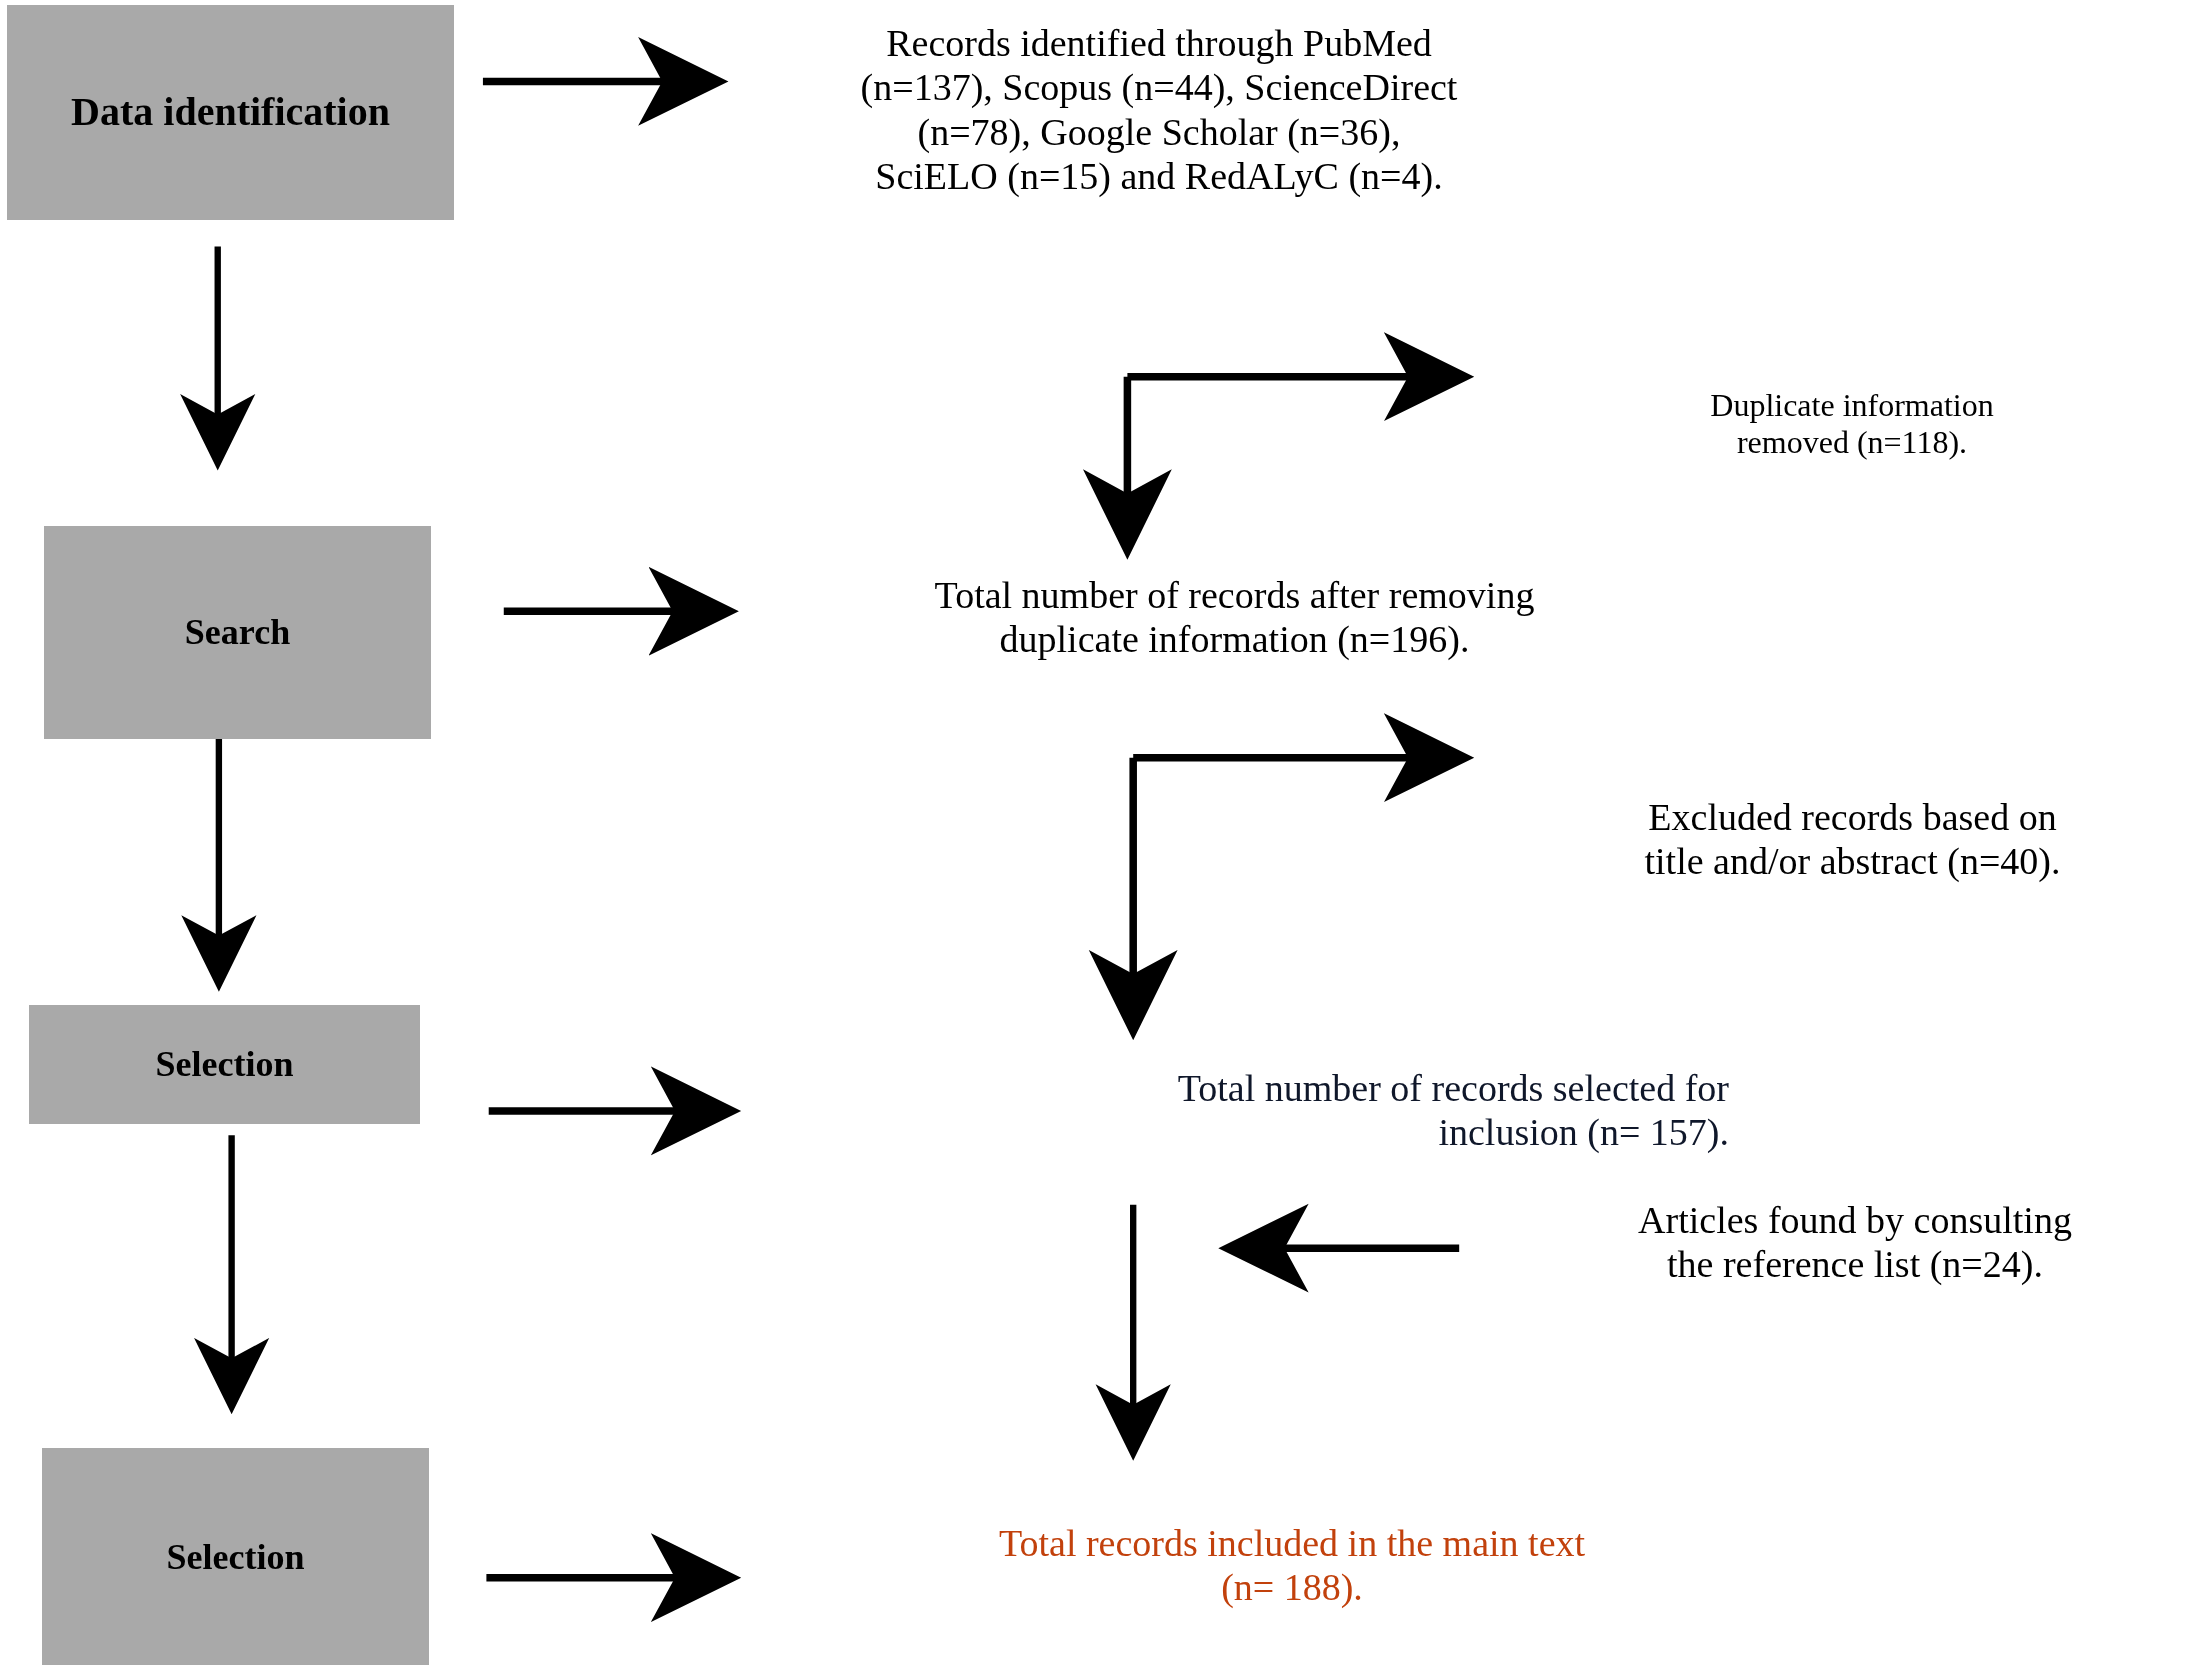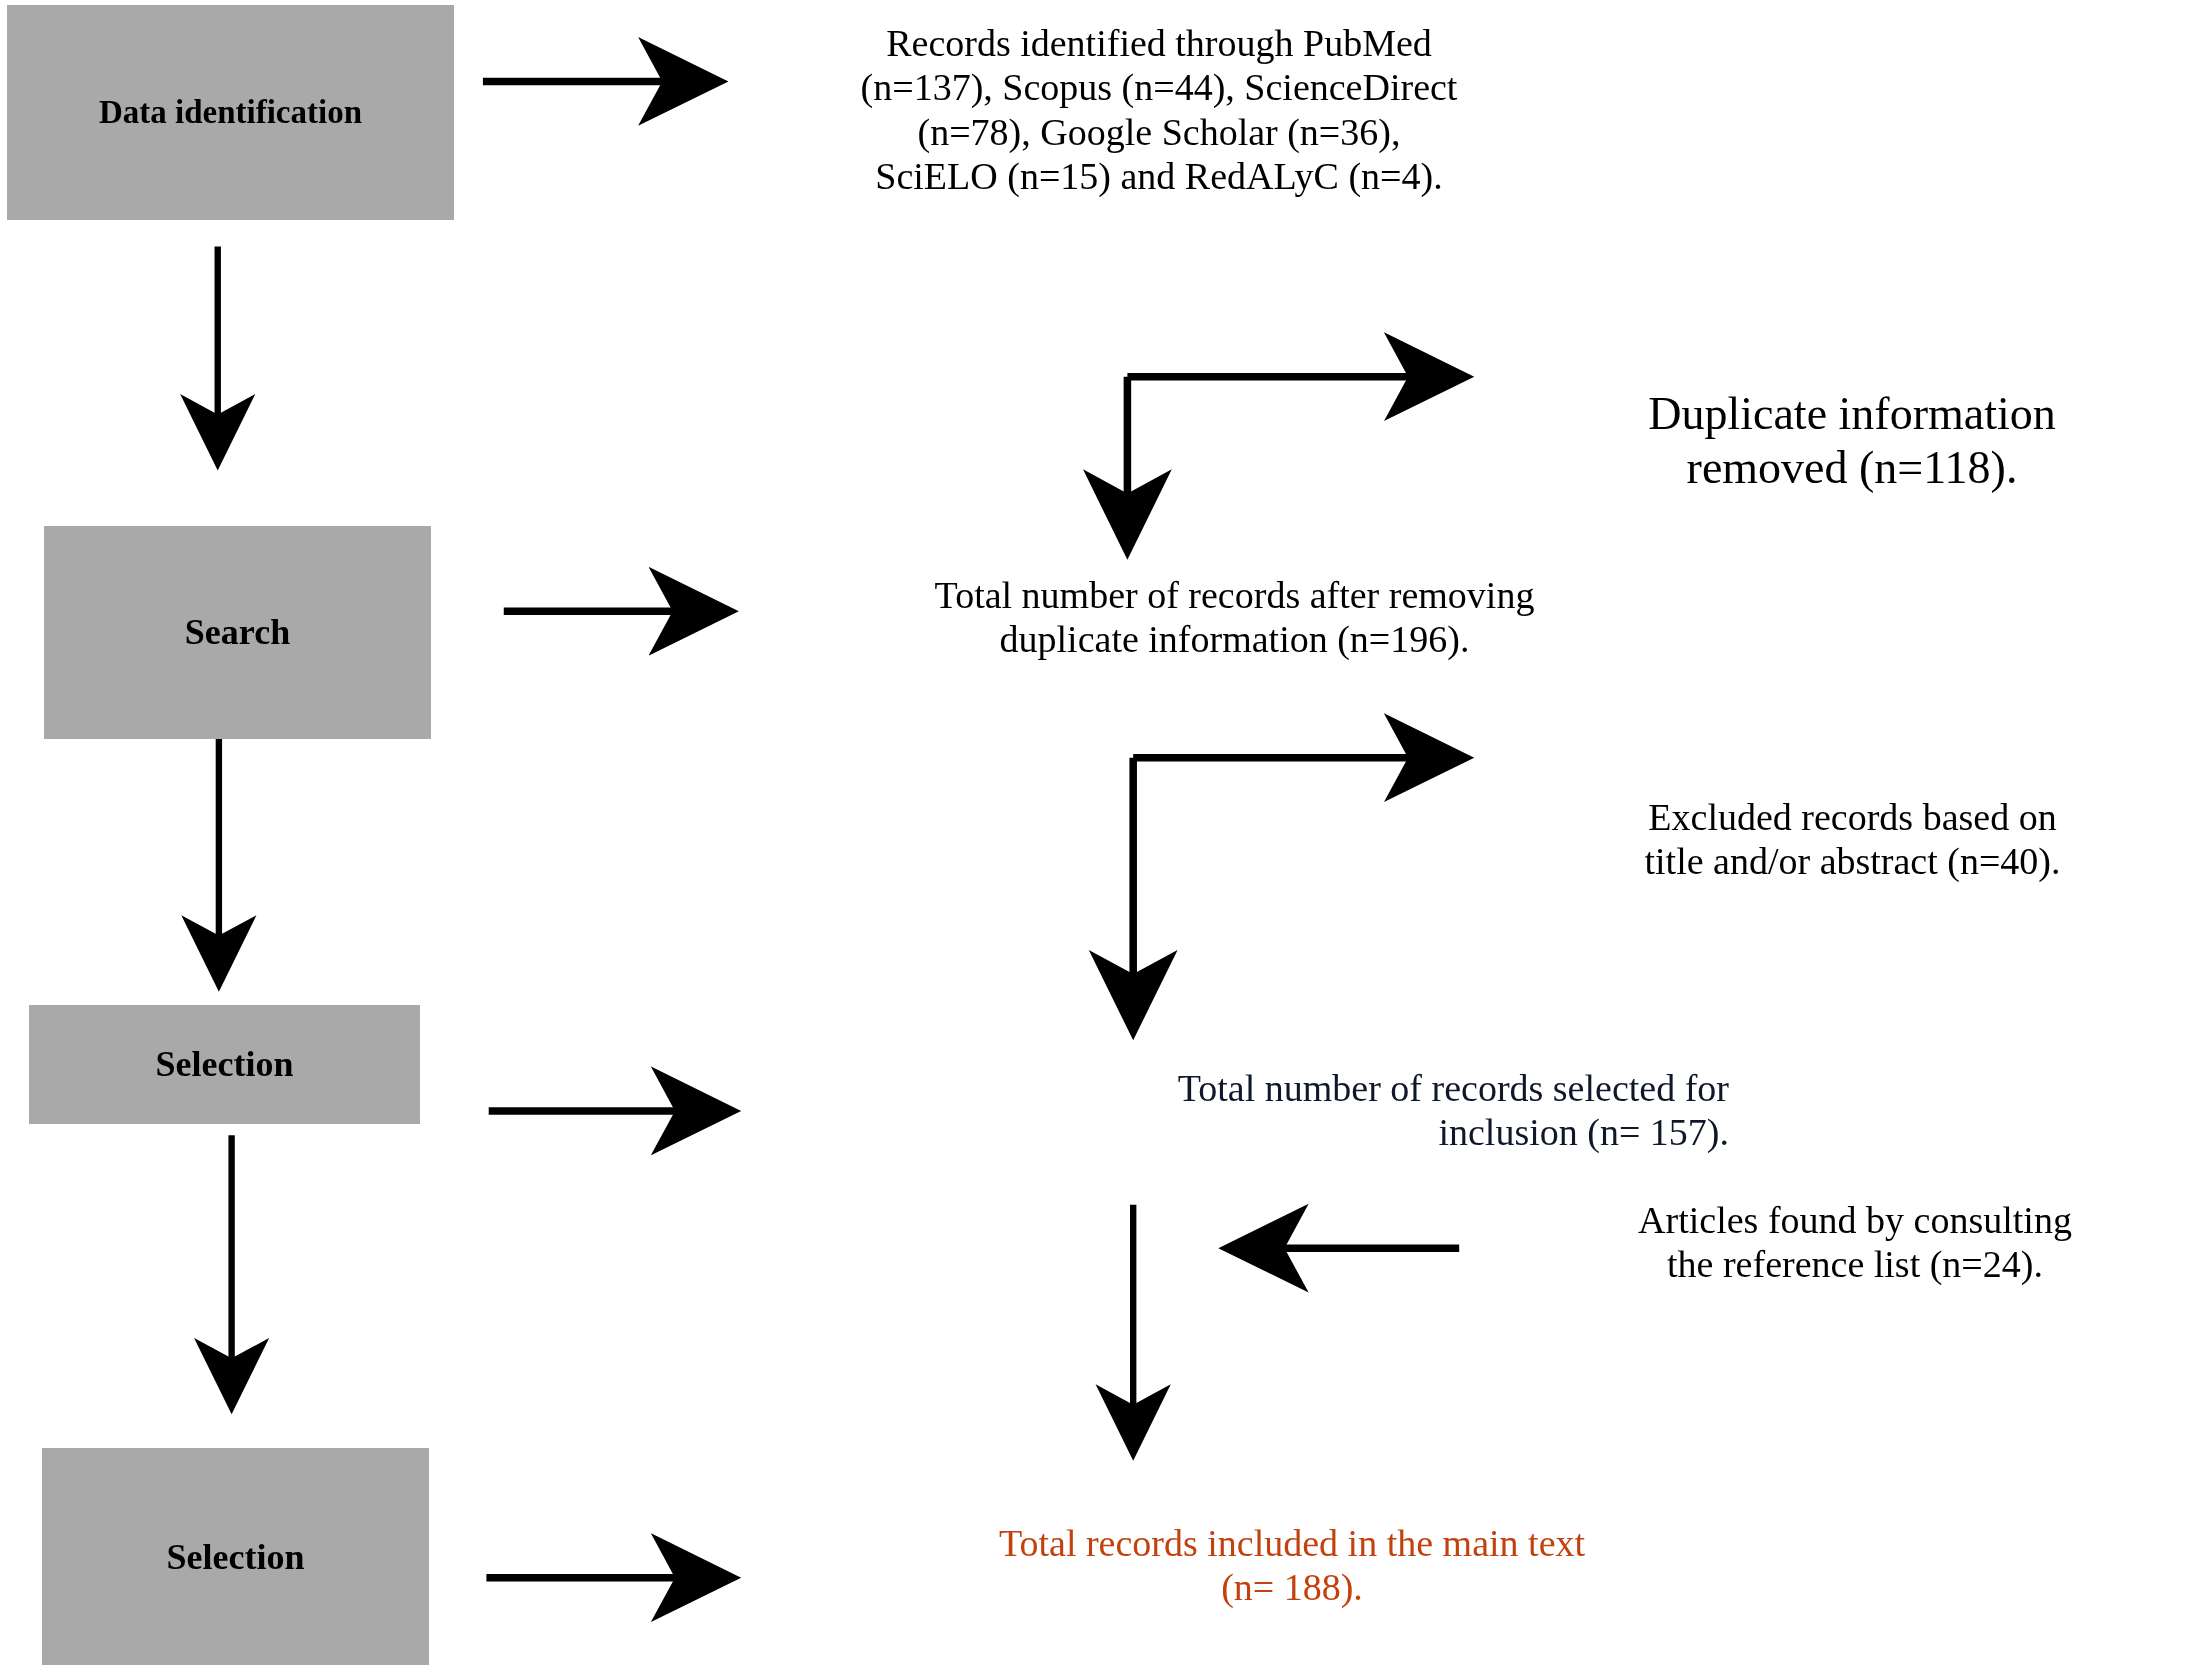--- a/index.html
+++ b/index.html
@@ -39,28 +39,28 @@
   }
   #arrow-layer {
     position: absolute;
     left: 0;
     top: 0;
     width: 2205px;
     height: 1666px;
     pointer-events: none;
   }
   
-  #box-identification { left: 7px;  top: 4.6px;    width: 447px;  height: 215px; font-size: 33px; }
+  #box-identification { left: 7px;  top: 4.6px;    width: 447px;  height: 215px; font-size: 40px; }
   #box-search         { left: 44px;  top: 498px;  width: 387px;  height: 213px; font-size: 36px; }
   #box-selection-1    { left: 29px;  top: 1005px; width: 391px;  height: 119px; font-size: 36px; }
   #box-selection-2    { left: 42px;  top: 1448px; width: 387px;  height: 218px; font-size: 36px; }
 
   
   #note-sources     { left: 731px; top: 21px;   width: 856px; font-size: 38px; }
-  #note-duplicates  { left: 1505px; top: 387px;  width: 694px; font-size: 46px; }
+  #note-duplicates  { left: 1505px; top: 387px;  width: 694px; font-size: 32px; }
   #note-after-dupes { left: 745px; top: 573px;  width: 979px; font-size: 38px; }
   #note-excluded    { left: 1505px; top: 795px; width: 695px; font-size: 38px; }
   #note-selected    { left: 798px; top: 1066px; width: 931px; font-size: 38px; }
   #note-references  { left: 1508px; top: 1198px; width: 694px; font-size: 38px; }
   #note-final       { left: 800px; top: 1481px; width: 984px; font-size: 38px; }
 </style>
 </head>
 <body>
 
 <div id="canvas" style="background: rgb(255, 255, 255);">

